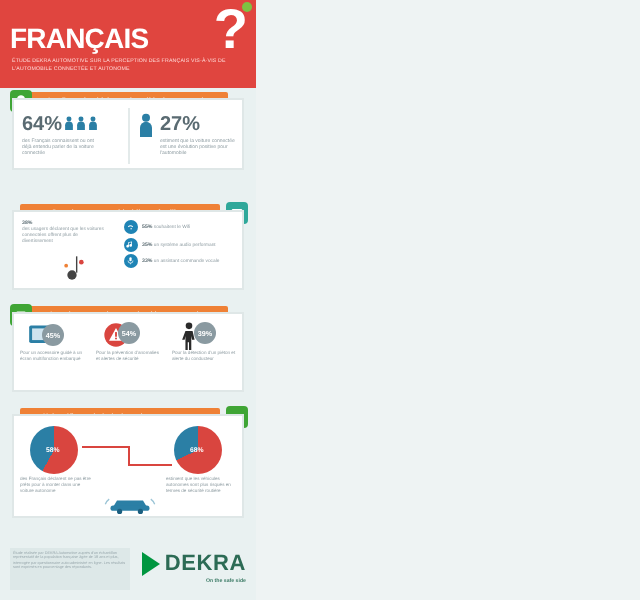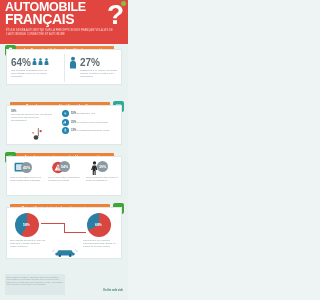--- a/index.html
+++ b/index.html
@@ -128,23 +128,20 @@
     font-size:2.6px; color:#3f7d68; font-weight:bold;
   }
 </style>
 </head>
 <body>
 
 <div class="page">
 
   <div class="header">
     <div class="hdr-dot"></div>
-    <div class="hdr-title1">
-      <span>AUTOMOBILE</span>
-    </div>
     <div class="hdr-title2">
       <span>FRANÇAIS</span>
     </div>
     <div class="hdr-qmark">?</div>
     <div class="hdr-sub">ÉTUDE DEKRA AUTOMOTIVE SUR LA PERCEPTION DES FRANÇAIS VIS-À-VIS DE L'AUTOMOBILE CONNECTÉE ET AUTONOME</div>
   </div>
 
   <div class="banner" style="top:46px; width:100px; left:14px;">
     <span class="banner-txt">Les Français séduits par les véhicules connectés</span>
   </div>
@@ -317,16 +314,20 @@
       <circle cx="28" cy="16.5" r="2" fill="#1b5f80"></circle>
       <path d="M4 7a8 8 0 00-3 4" stroke="#9bc4d6" stroke-width="1" fill="none"></path>
       <path d="M36 7a8 8 0 013 4" stroke="#9bc4d6" stroke-width="1" fill="none"></path>
     </svg>
   </div>
 
   <div class="footer">
     <div class="foot-box">
       <div class="foot-txt">Étude réalisée par DEKRA Automotive auprès d'un échantillon représentatif de la population française âgée de 18 ans et plus, interrogée par questionnaire auto-administré en ligne. Les résultats sont exprimés en pourcentage des répondants.</div>
     </div>
+    <div class="dekra">
+      <div class="dekra-mark"></div>
+      <div class="dekra-name">DEKRA</div>
+    </div>
     <div class="dekra-tag">On the safe side</div>
   </div>
 
 </div>
 
 </body></html>

